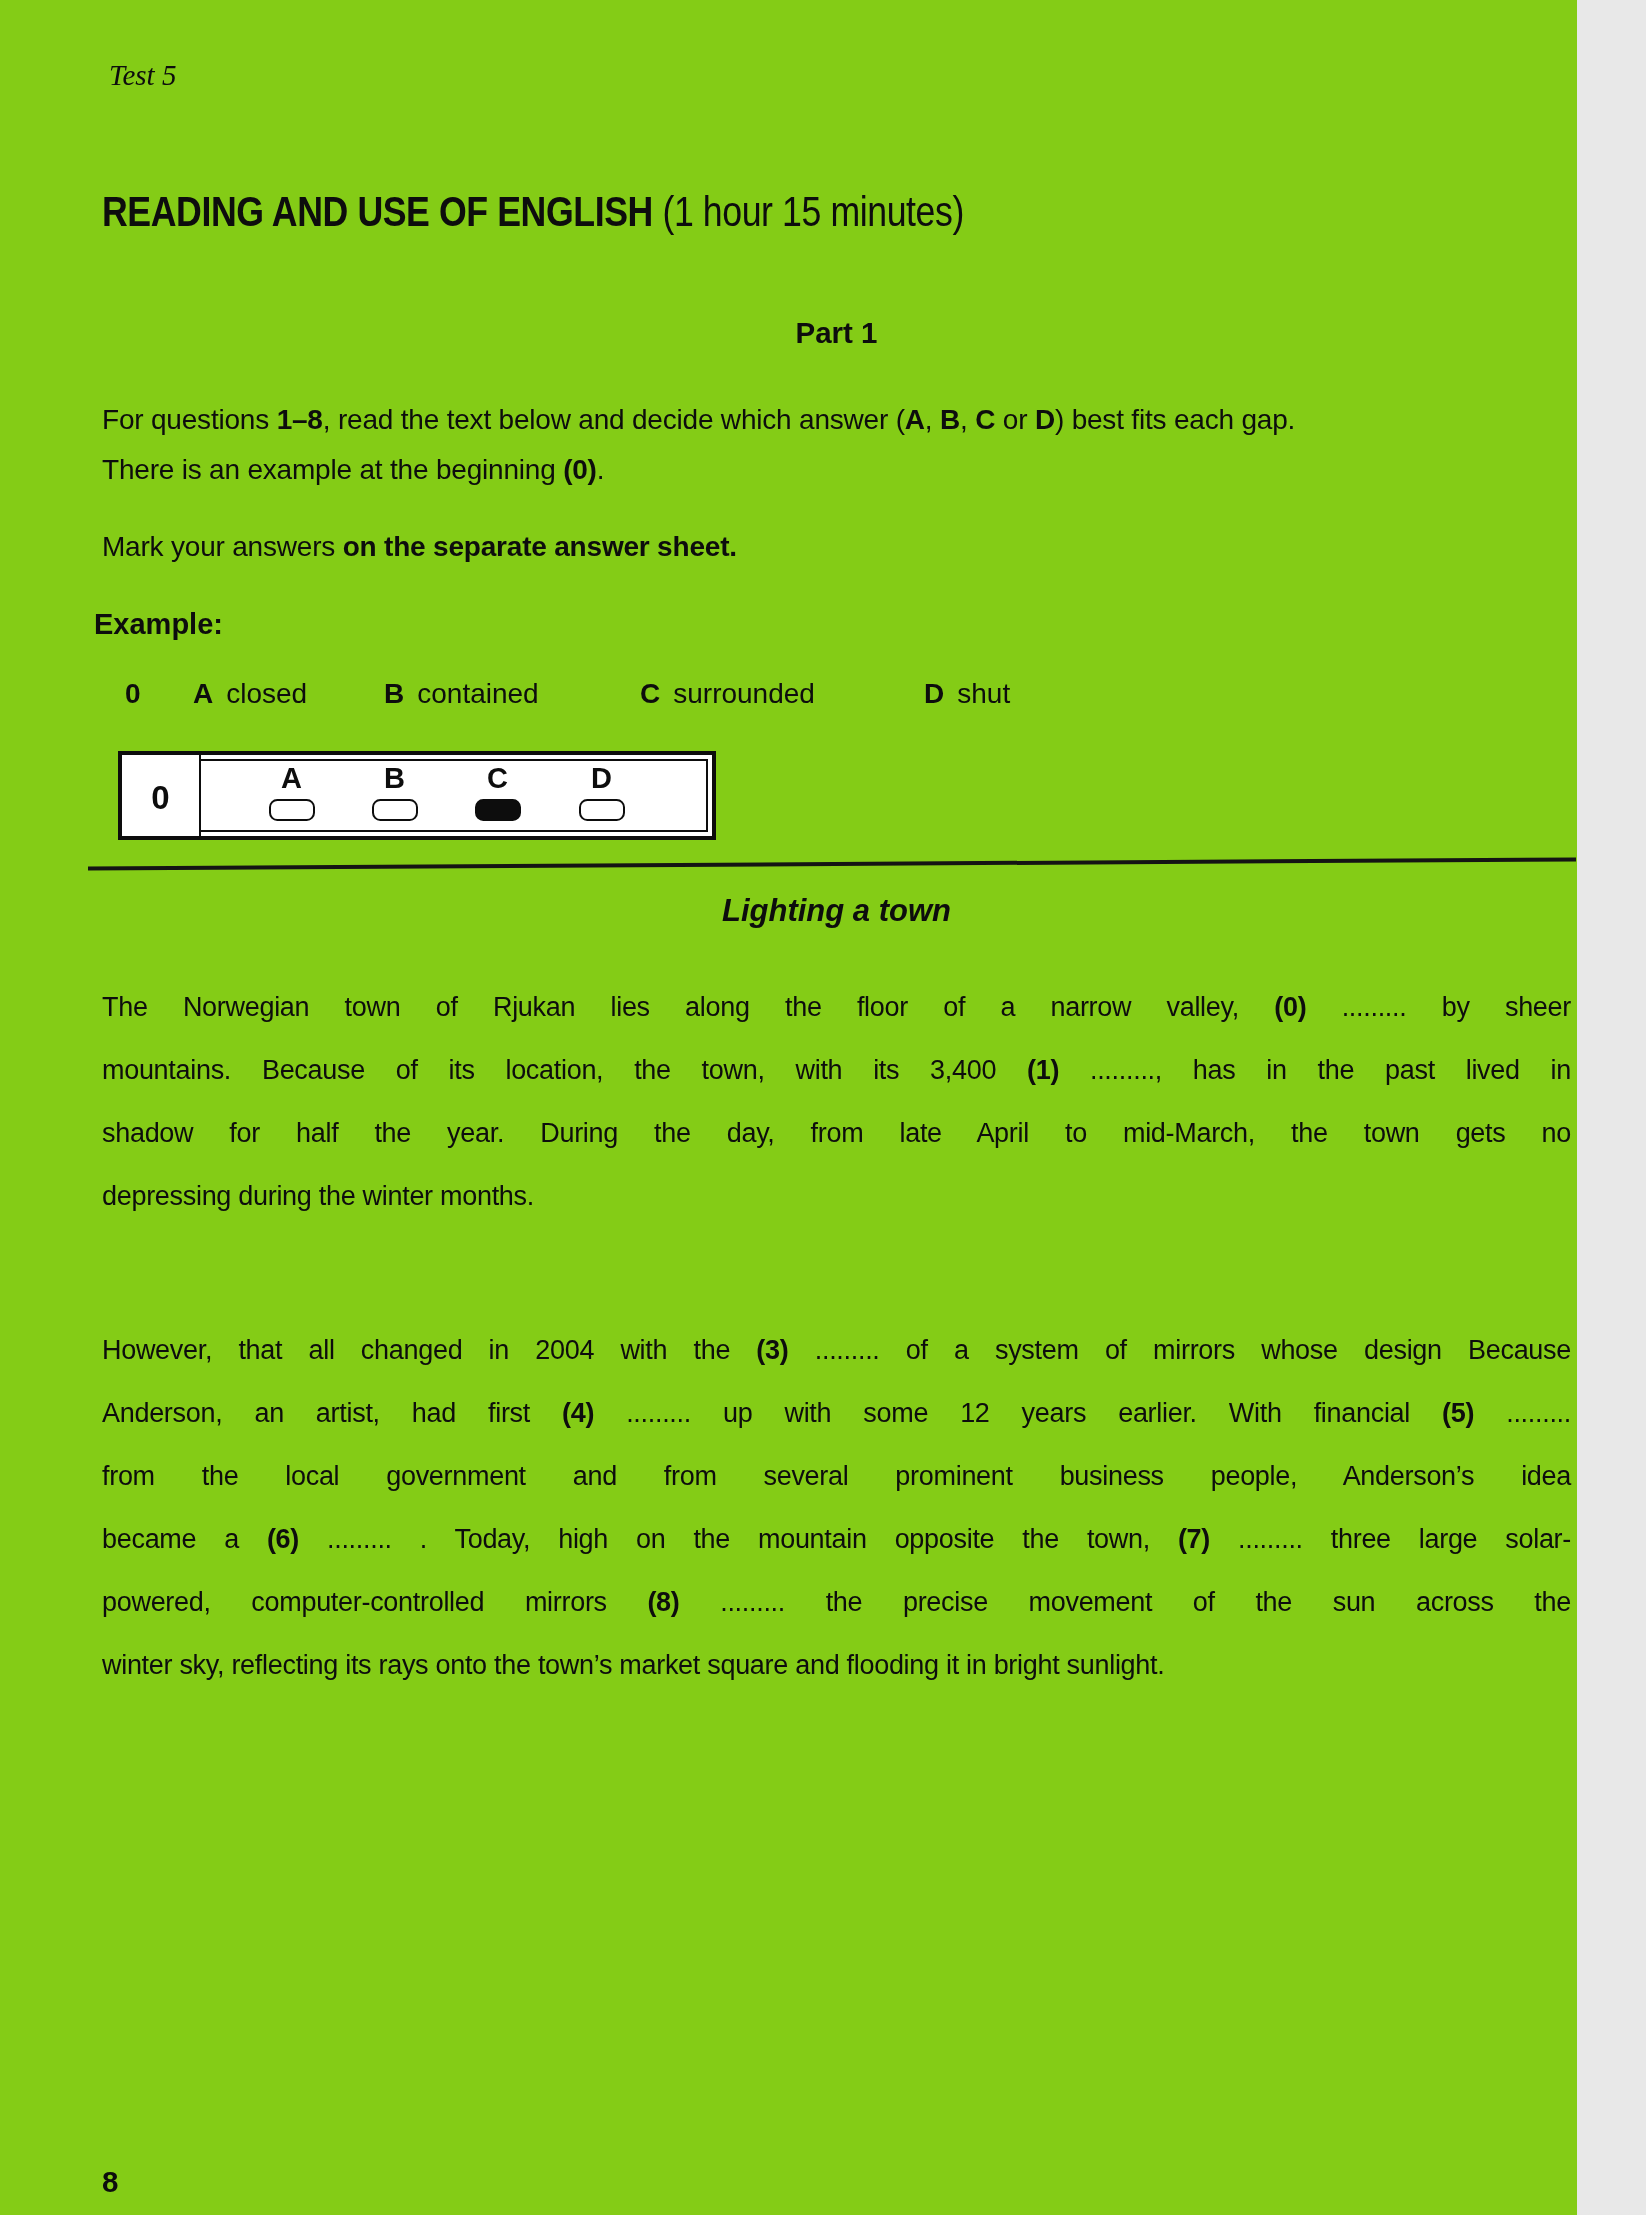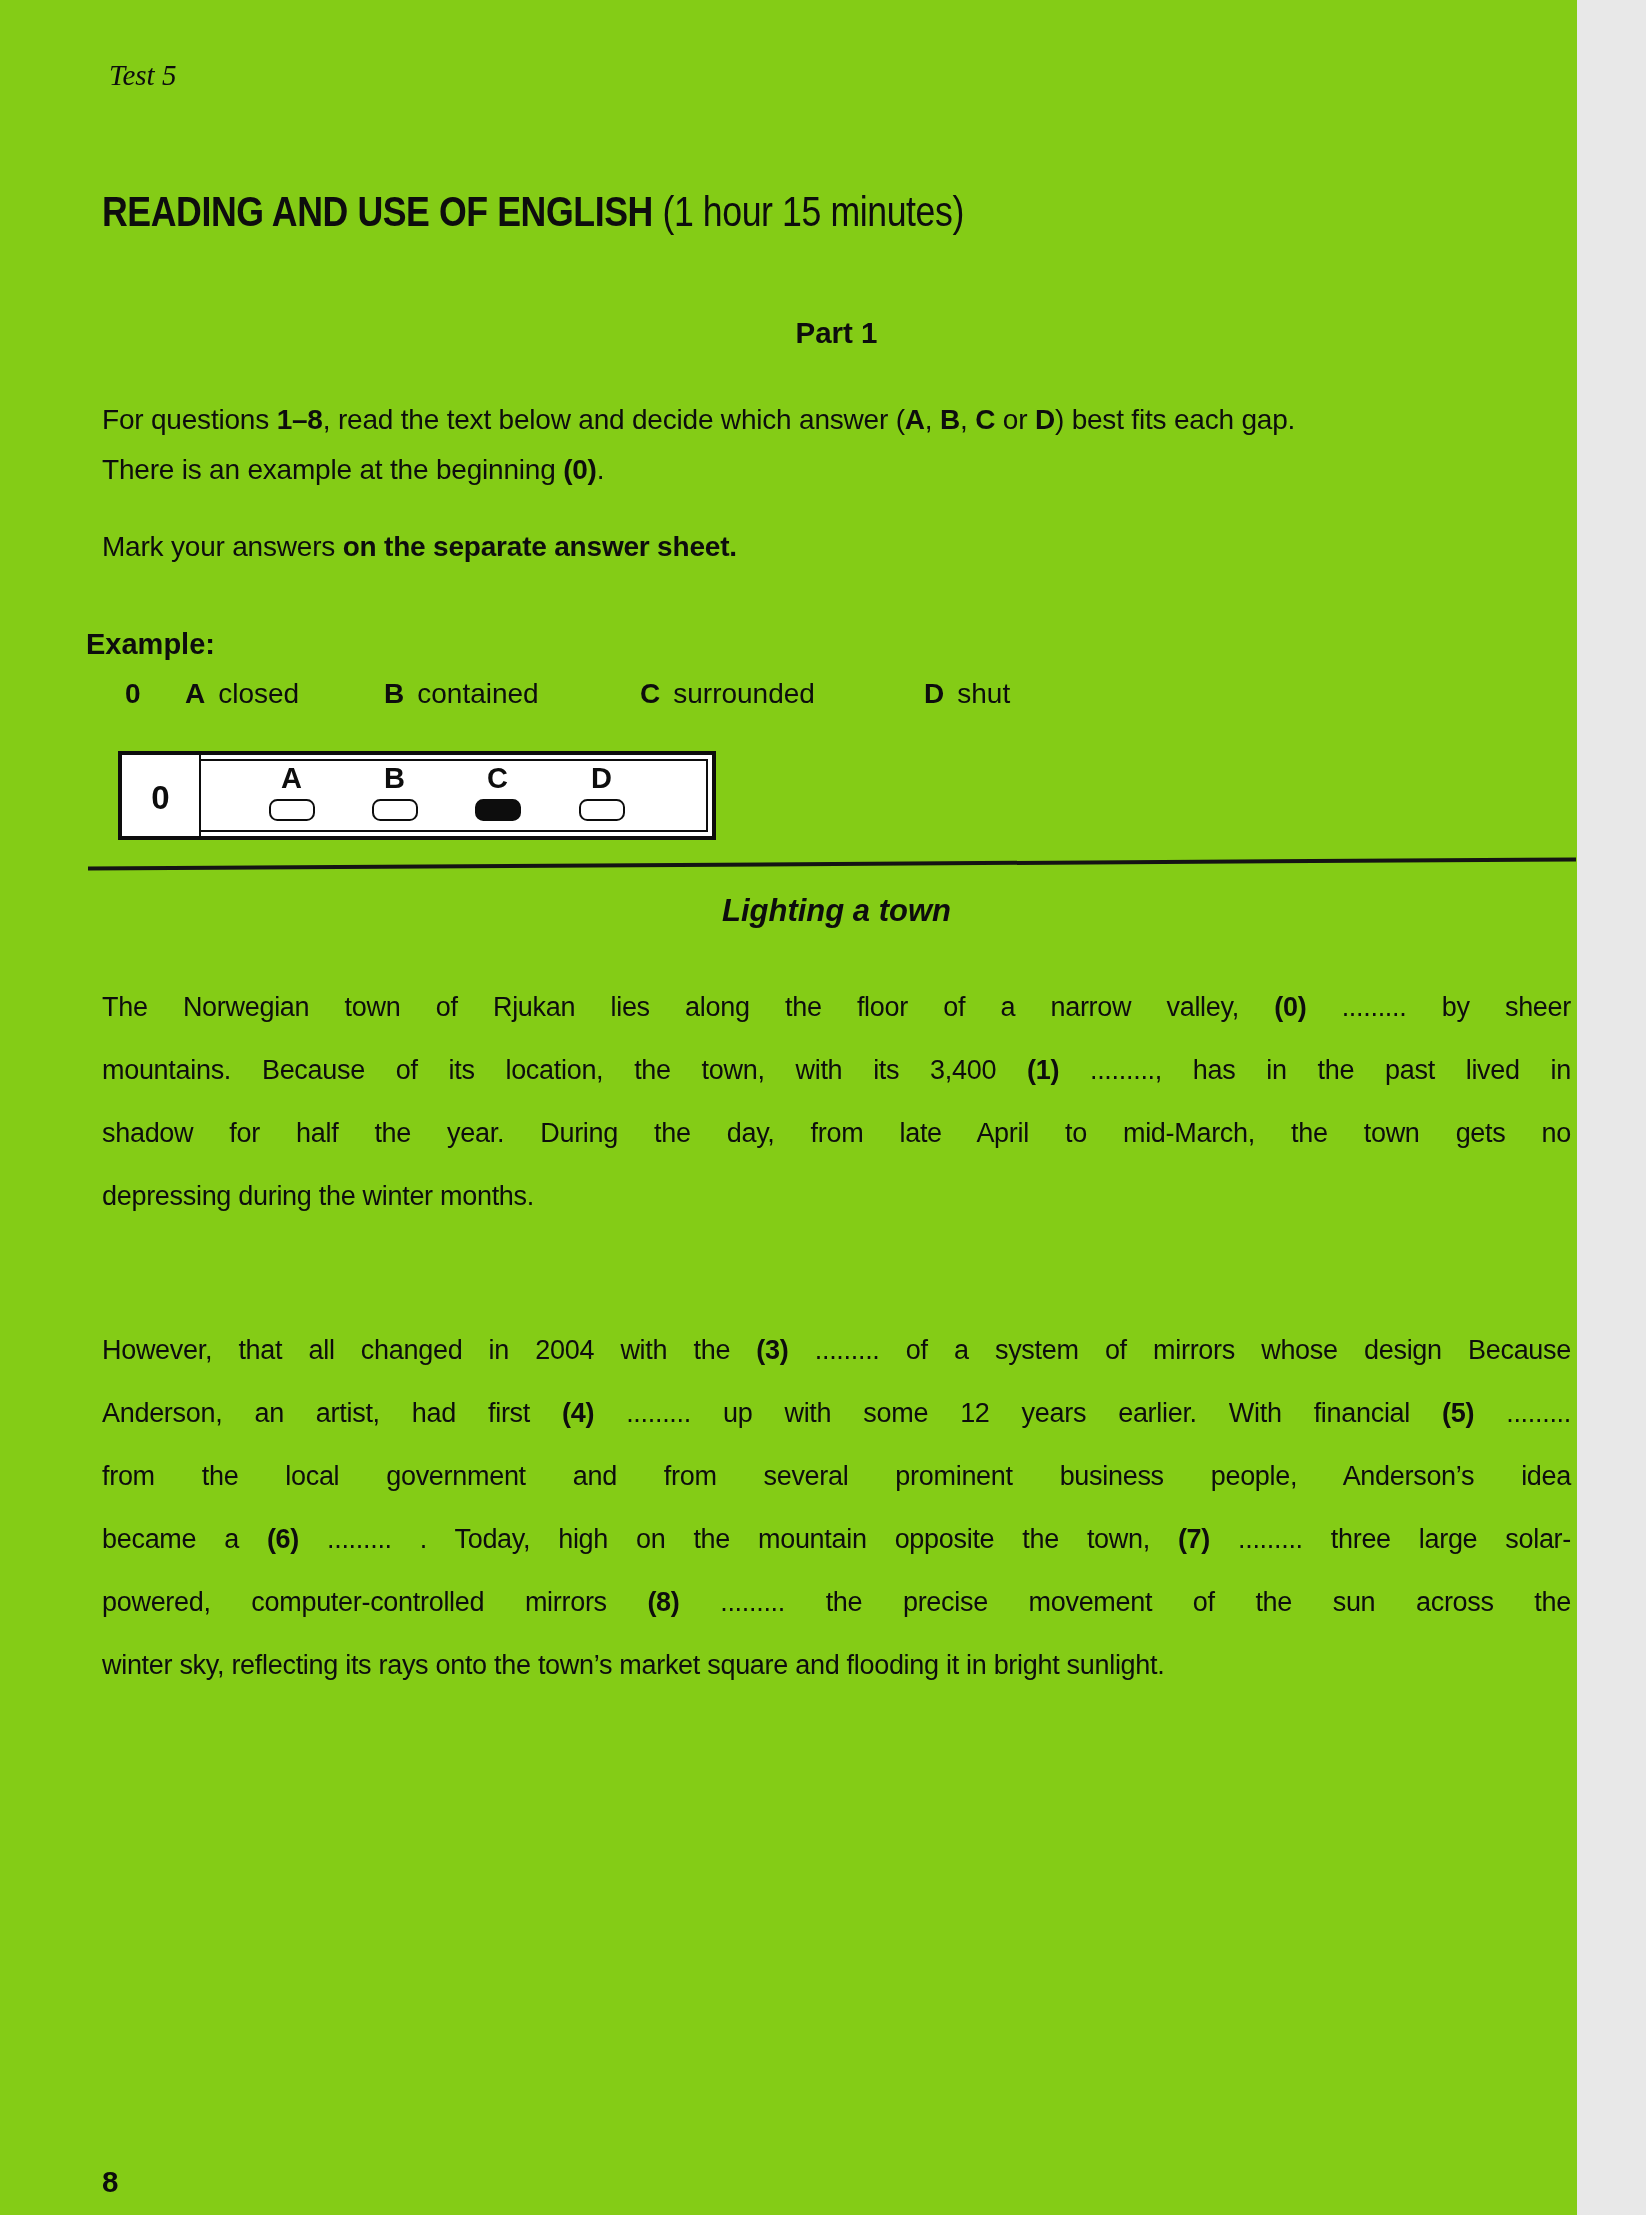--- a/index.html
+++ b/index.html
@@ -34,22 +34,22 @@
   
   .instructions{
     position:absolute;left:102px;top:395px;width:1477px;
     font-size:28px;line-height:50px;letter-spacing:-0.2px;
   }
   .mark-instruction{
     position:absolute;left:102px;top:528px;width:1477px;
     font-size:28px;line-height:37px;letter-spacing:-0.2px;
   }
   .example-label{
-    position:absolute;left:86px;top:606px;
-    font-weight:700;font-size:29px;line-height:37px;margin-top:20px;
+    position:absolute;left:94px;top:606px;
+    font-weight:700;font-size:29px;line-height:37px;
   }
   
   .options-row{
     position:absolute;left:102px;top:675px;width:1477px;height:39px;
     font-size:28px;line-height:37px;
   }
   .options-row .opt{position:absolute;top:0;white-space:nowrap;}
   .opt .letter{font-weight:700;margin-right:13px;}
   .opt-num{position:absolute;top:0;font-weight:700;}
   
@@ -118,21 +118,21 @@
     <div><span>For questions </span><span class="b">1–8</span><span>, read the text below and decide which answer (</span><span class="b">A</span><span>, </span><span class="b">B</span><span>, </span><span class="b">C</span><span> or </span><span class="b">D</span><span>) best fits each gap.</span></div>
     <div><span>There is an example at the beginning </span><span class="b">(0)</span><span>.</span></div>
   </div>
 
   <div class="mark-instruction"><span>Mark your answers </span><span class="b">on the separate answer sheet.</span></div>
 
   <div class="example-label">Example:</div>
 
   <div class="options-row">
     <span class="opt-num" style="left:23px;">0</span>
-    <span class="opt" style="left:83px;"><span class="letter">A</span><span>closed</span></span>
+    <span class="opt" style="left:91px;"><span class="letter">A</span><span>closed</span></span>
     <span class="opt" style="left:282px;"><span class="letter">B</span><span>contained</span></span>
     <span class="opt" style="left:538px;"><span class="letter">C</span><span>surrounded</span></span>
     <span class="opt" style="left:822px;"><span class="letter">D</span><span>shut</span></span>
   </div>
 
   <div class="answer-box">
     <div class="zero-cell">0</div>
     <div class="choices-area">
       <div class="choice-col col-a">
         <span class="choice-letter">A</span>

